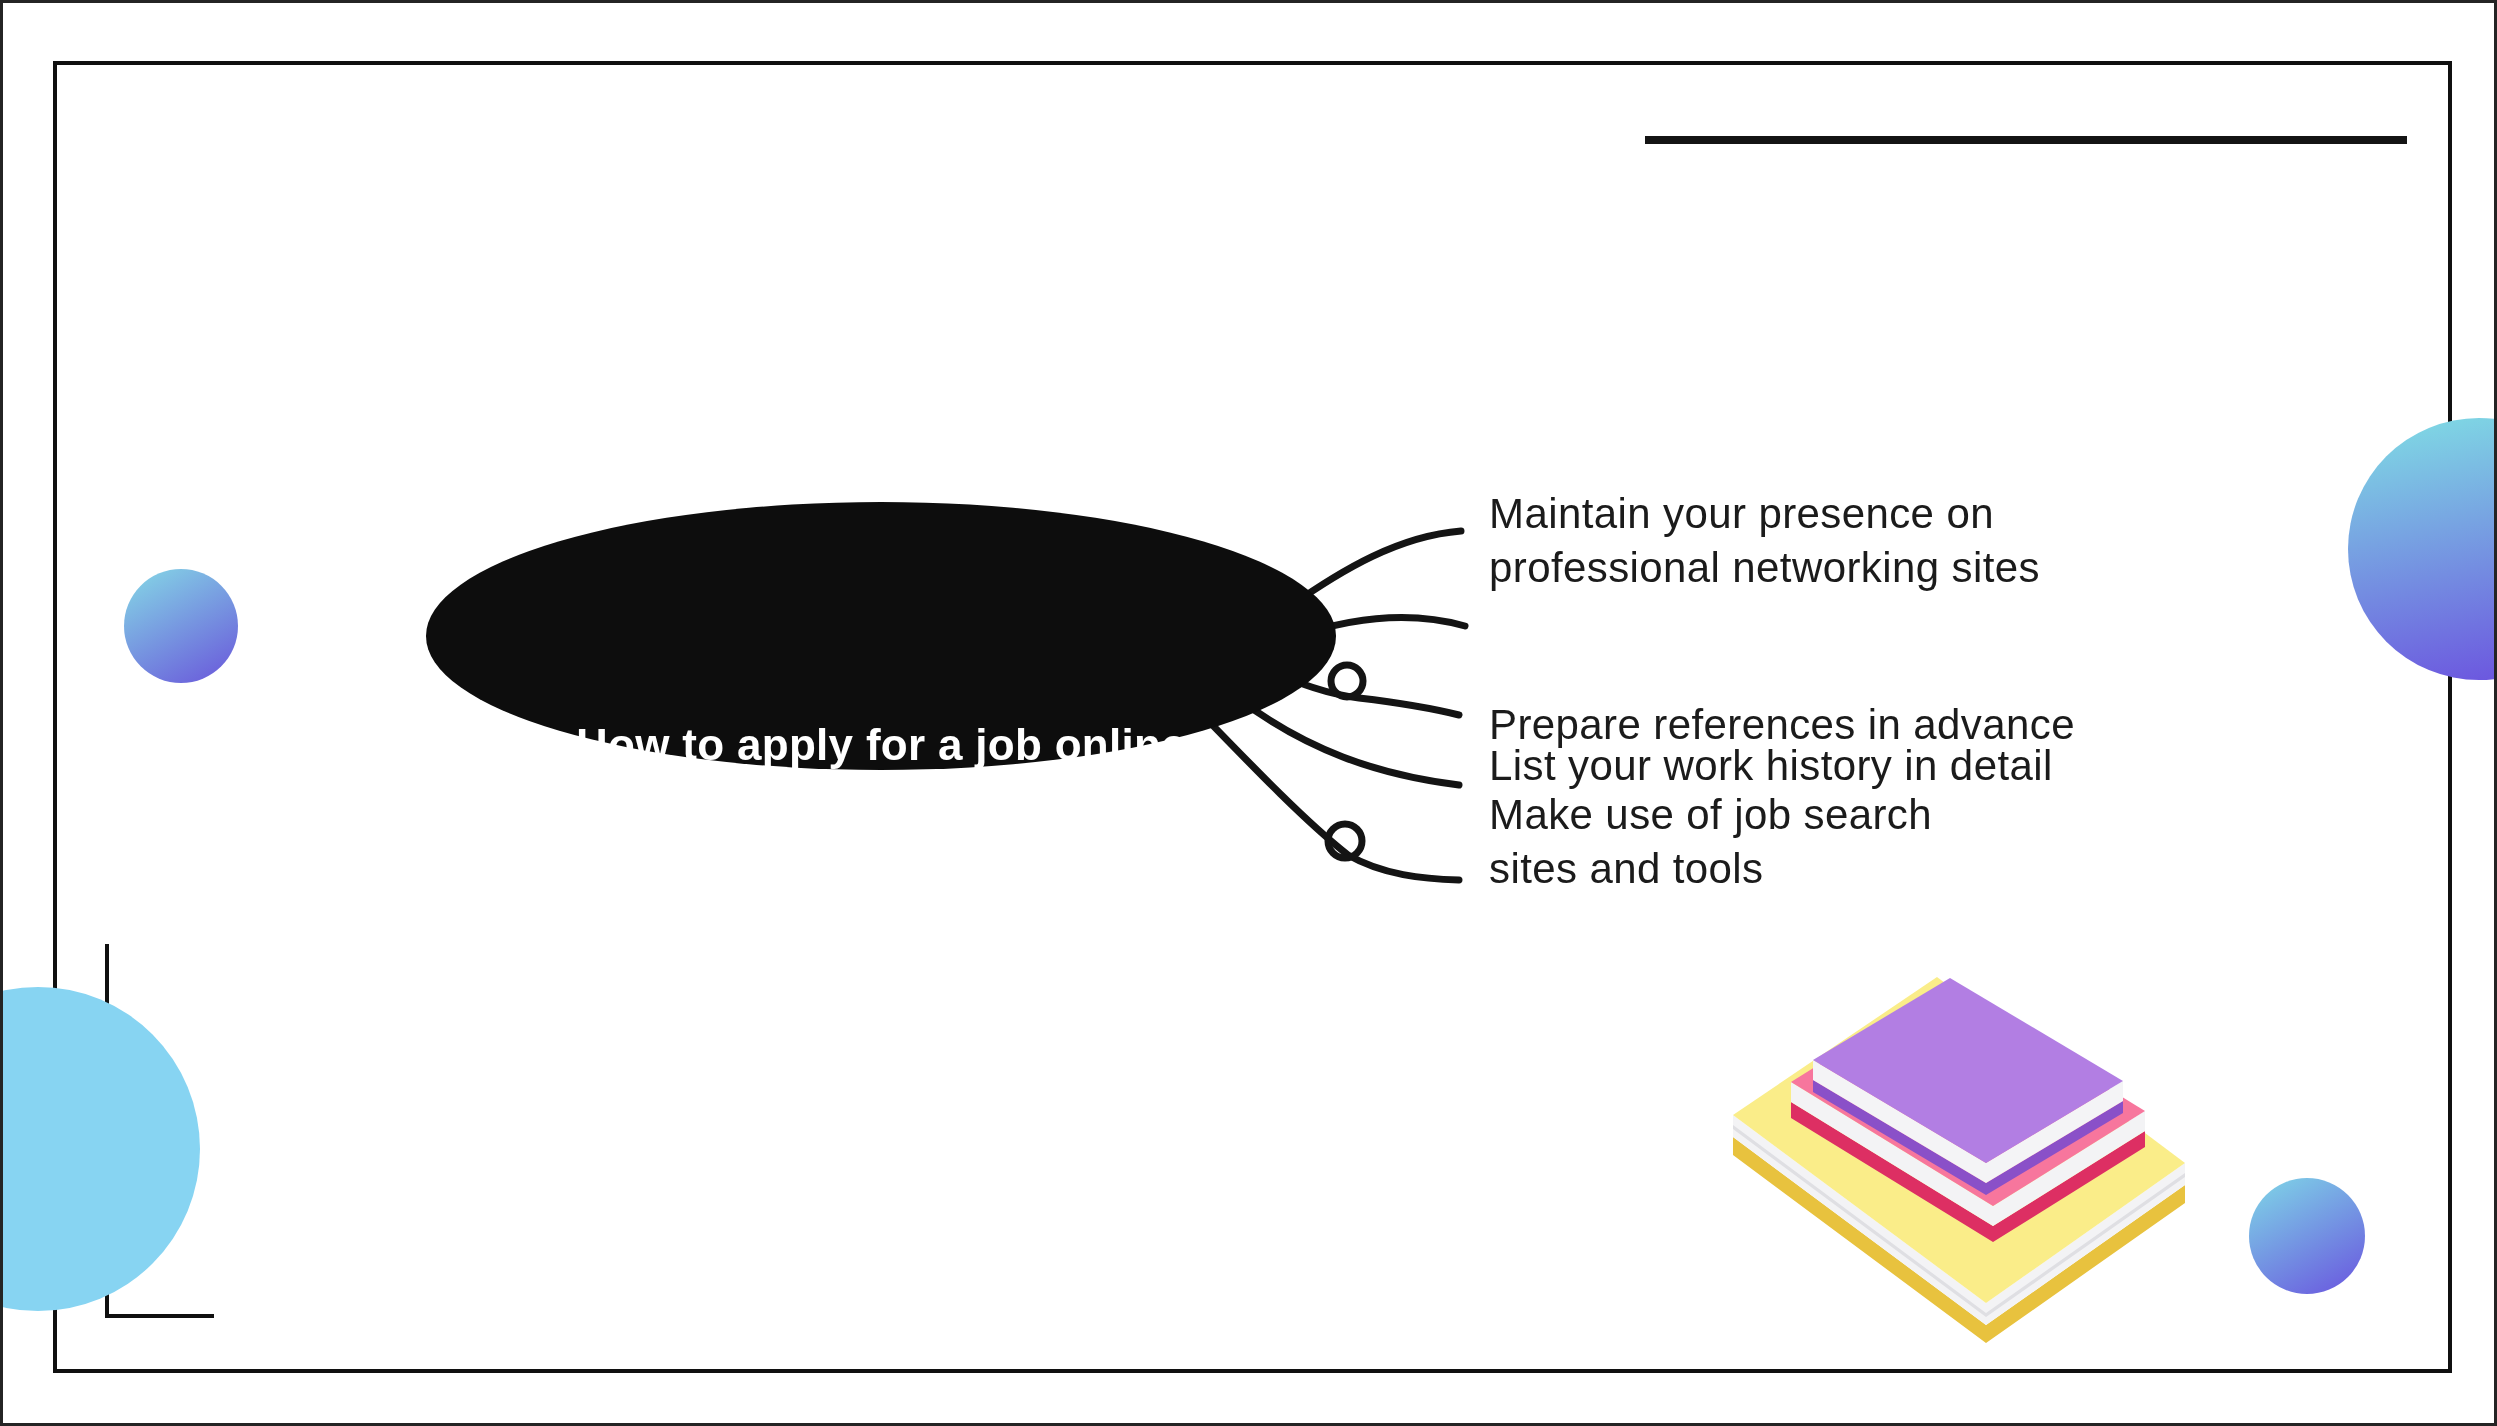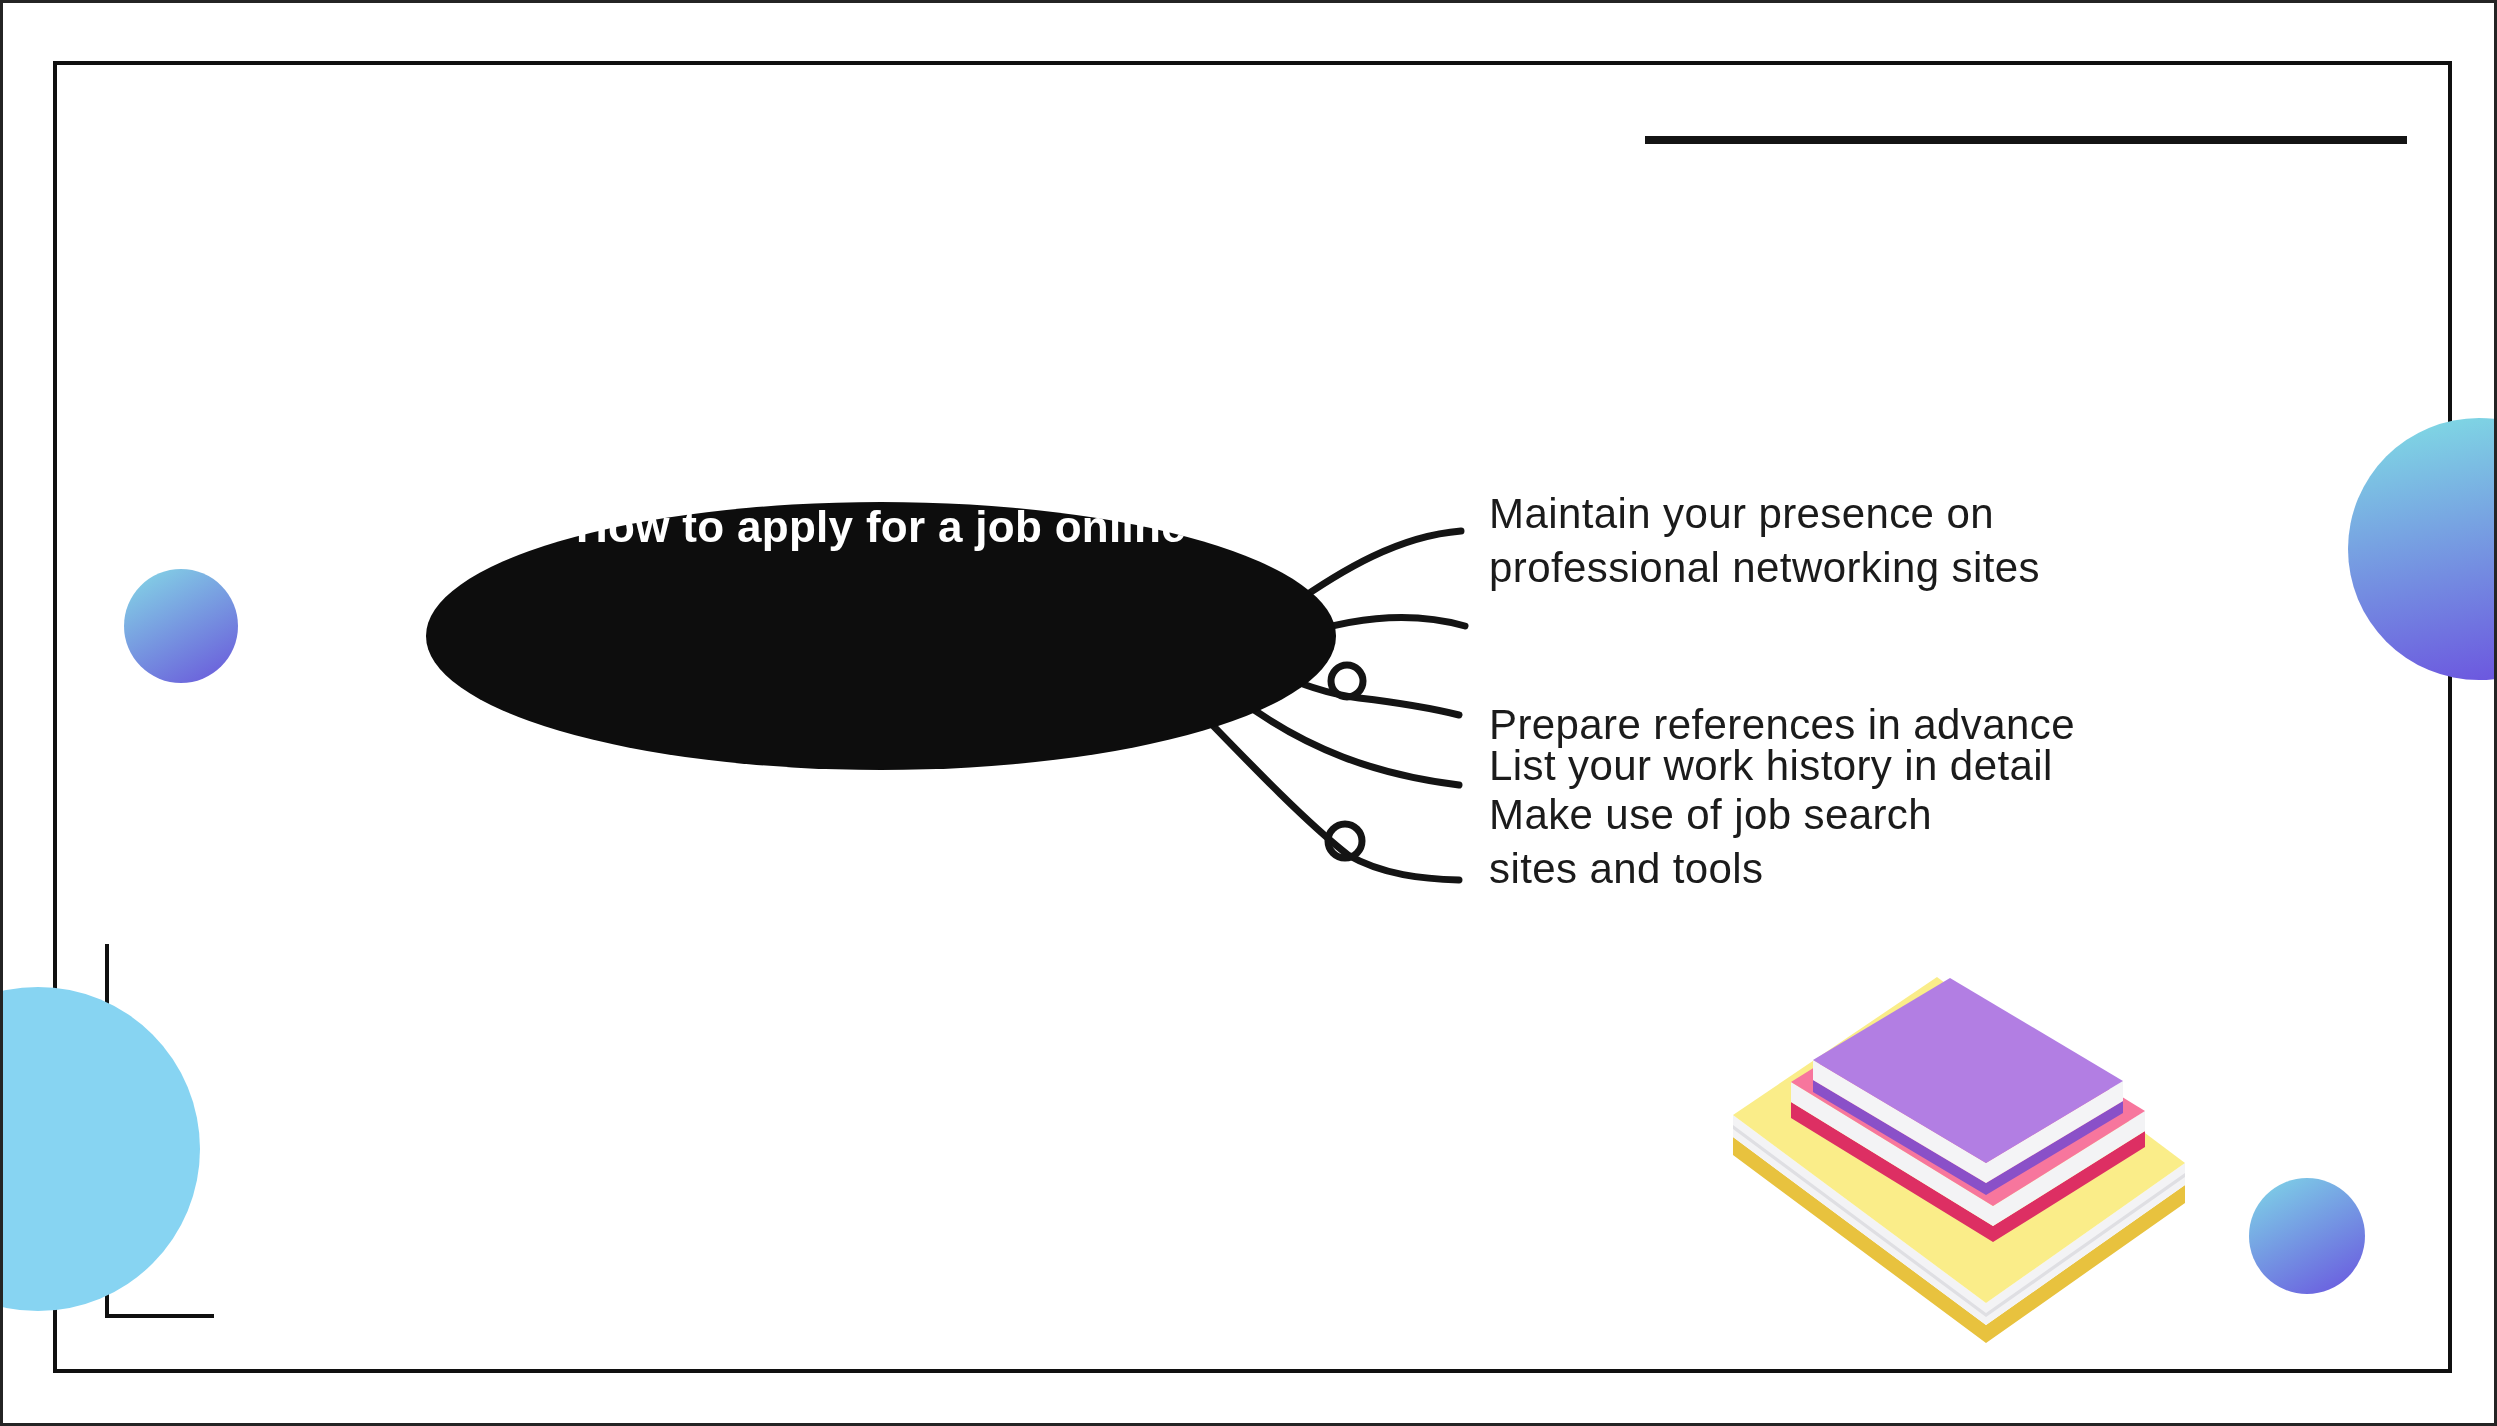--- a/index.html
+++ b/index.html
@@ -33,21 +33,21 @@
   .circle-big-right{left:2345px;top:415px;width:262px;height:262px;
     background:linear-gradient(168deg,#7fd8e4 5%,#6c58df 92%);}
   .circle-small-br{left:2246px;top:1175px;width:116px;height:116px;
     background:linear-gradient(150deg,#7fd8e7 0%,#6a5adf 95%);}
   
   .overlay{position:absolute;left:0;top:0;width:2497px;height:1426px;}
   
   .node{
     position:absolute;left:423px;top:499px;width:910px;height:268px;
     background:#0d0d0d;border-radius:50%;
-    display:flex;align-items:flex-start;justify-content:center;
+    display:flex;align-items:flex-end;justify-content:center;
   }
   .node-title{
     color:#ffffff;font-size:44px;font-weight:bold;letter-spacing:.3px;
     text-align:center;white-space:nowrap;
   }
   
   .branch{
     position:absolute;left:1486px;
     color:#1b1b1b;font-size:42px;font-weight:400;letter-spacing:.4px;
     line-height:54px;white-space:pre-line;

